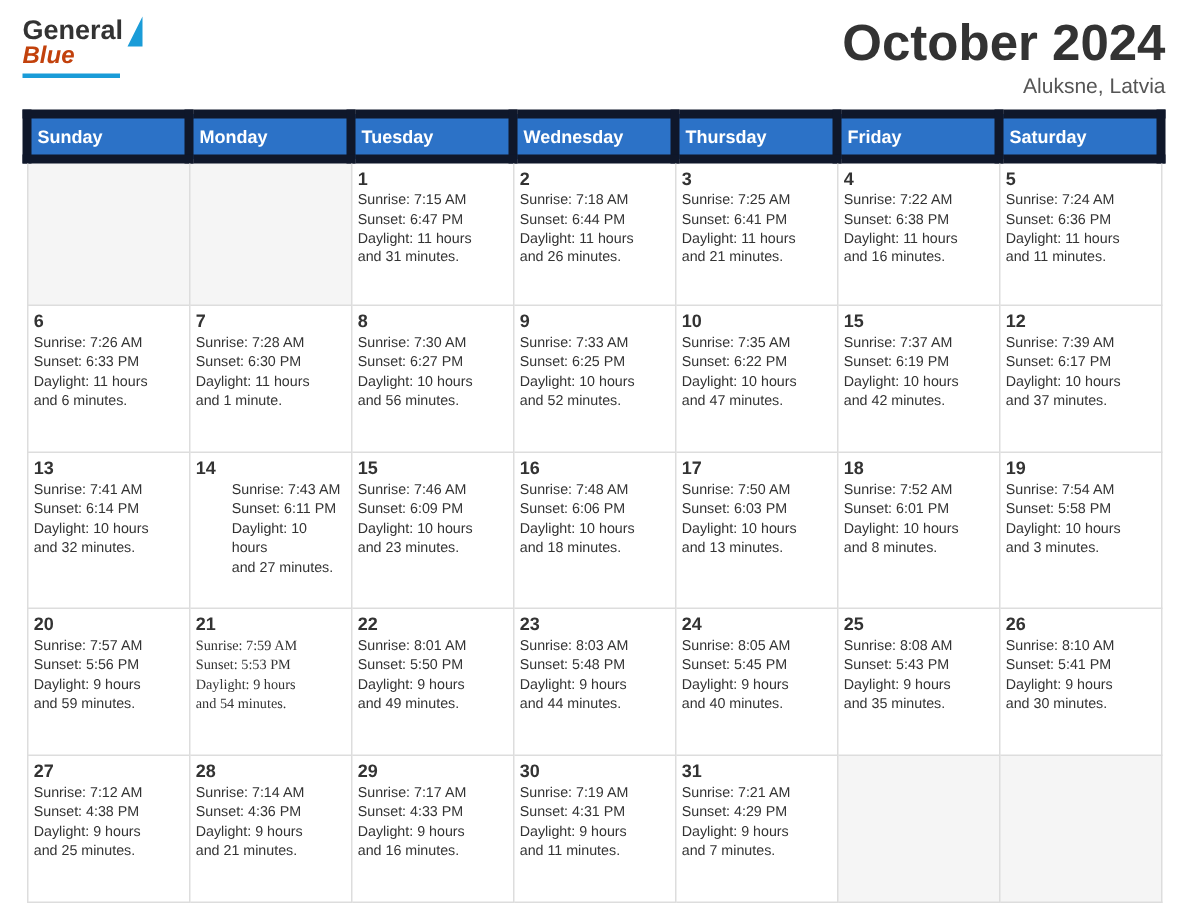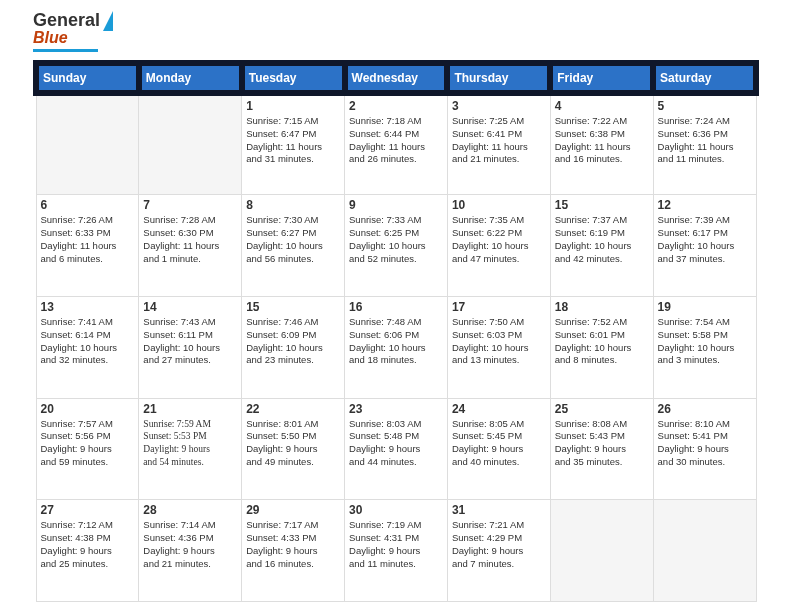--- a/index.html
+++ b/index.html
@@ -6,21 +6,21 @@
     body {
       width: 792px;
       height: 612px;
       font-family: Arial, sans-serif;
       background: #fff;
       overflow: hidden;
     }
     .page {
       width: 792px;
       height: 612px;
-      padding: 10px 33px;
+      padding: 10px 15px;
       display: flex;
       flex-direction: column;
     }
     .header {
       display: flex;
       justify-content: space-between;
       align-items: flex-start;
       margin-bottom: 8px;
     }
     .logo {
@@ -81,20 +81,24 @@
   <div class="header">
     <div class="logo">
       <div style="display:flex; align-items:center;">
         <span style="font-size:18px; font-weight:bold; color:#333;">General</span>
         <span style="display:inline-block; width:0; height:0; border-left:10px solid transparent; border-bottom:20px solid #1a9cd8; margin-left:3px; margin-bottom:0;"></span>
       </div>
       <div style="display:flex; align-items:center; margin-top:-2px;">
         <span style="font-size:16px; font-weight:bold; color:#c2410c;font-style:italic;">Blue</span>
       </div>
       <div style="width:65px; height:3px; background:#1a9cd8; margin-top:2px;"></div>
+    </div>
+    <div class="title-section">
+      <div style="font-size:34px; font-weight:bold; color:#333;">October 2024</div>
+      <div style="font-size:14px; color:#555;">Aluksne, Latvia</div>
     </div>
   </div>
 
   <table class="calendar">
     <thead>
       <tr>
         <th>Sunday</th>
         <th>Monday</th>
         <th>Tuesday</th>
         <th>Wednesday</th>
@@ -197,21 +201,21 @@
         <tr>
           <td>
             <div class="day-num">13</div>
             <div class="cell-text" style="white-space: pre-line;">Sunrise: 7:41 AM
 Sunset: 6:14 PM
 Daylight: 10 hours
 and 32 minutes.</div>
           </td>
           <td>
             <div class="day-num">14</div>
-            <div class="cell-text" style="white-space: pre-line;">Sunrise: 7:43 AM
+            <div class="cell-text" style="white-space: pre-line; margin-left: 24px;">Sunrise: 7:43 AM
 Sunset: 6:11 PM
 Daylight: 10 hours
 and 27 minutes.</div>
           </td>
           <td>
             <div class="day-num">15</div>
             <div class="cell-text" style="white-space: pre-line;">Sunrise: 7:46 AM
 Sunset: 6:09 PM
 Daylight: 10 hours
 and 23 minutes.</div>

